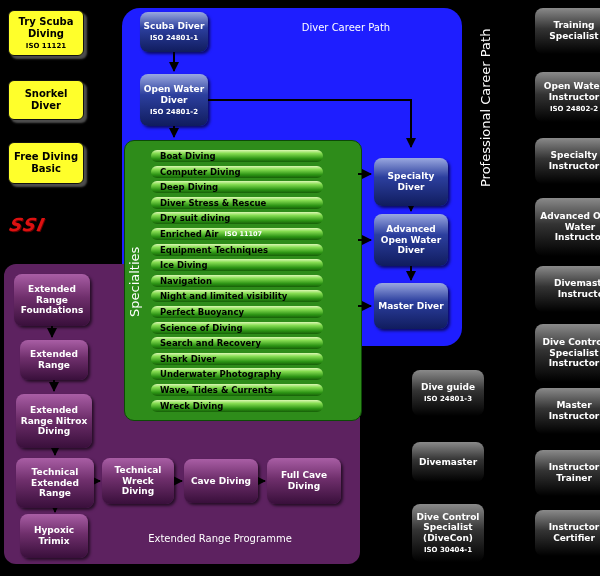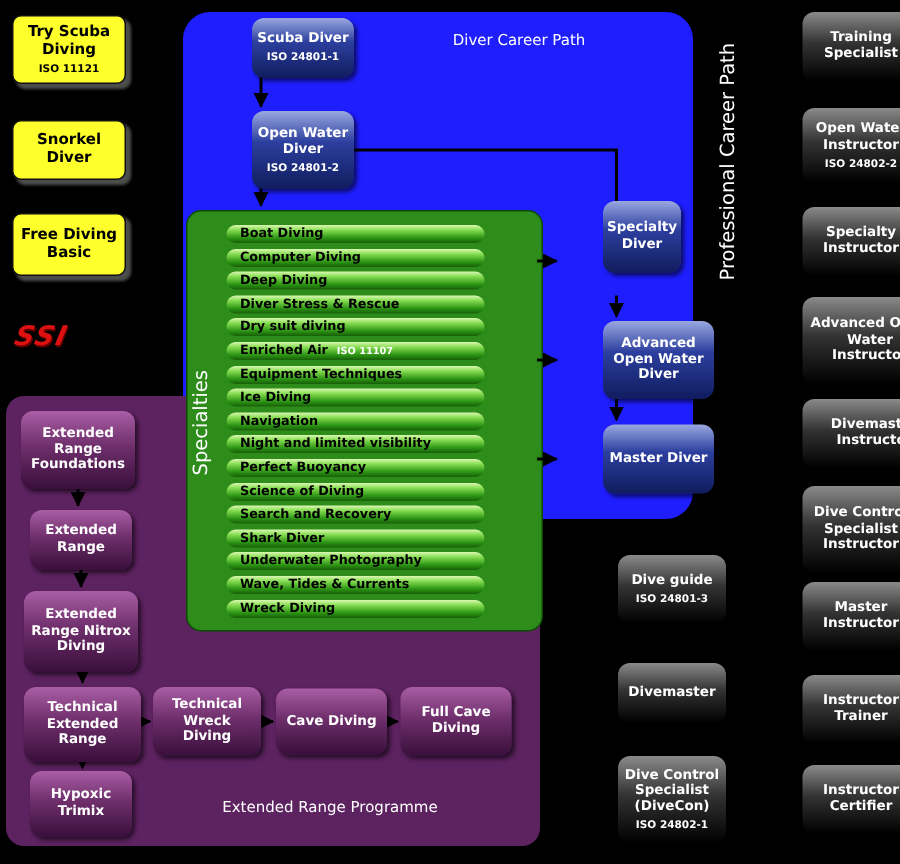--- a/index.html
+++ b/index.html
@@ -17,21 +17,21 @@
 
   
   .node { display:flex; flex-direction:column; align-items:center; justify-content:center;
           text-align:center; line-height:1.2; z-index:4; padding:19px 3px; }
   .node span { display:block; }
 
   .yellow { background:#ffff2b; color:#000; border:1px solid #111; border-radius:6px;
             box-shadow:3px 3px 2px rgba(140,140,140,.55); font-weight:bold; font-size:10px; }
   .blue-node { background:linear-gradient(to bottom,#9aa8e0 0%,#2c3f9e 40%,#101c5e 100%);
                color:#fff; font-weight:bold; font-size:9px; border-radius:8px;
-               box-shadow:2px 2px 3px rgba(0,0,0,.6);margin-left:28px; }
+               box-shadow:2px 2px 3px rgba(0,0,0,.6); }
   .purple-node { background:linear-gradient(to bottom,#a95ea5 0%,#6f2f6c 45%,#390f3b 100%);
                  color:#fff; font-weight:bold; font-size:9px; border-radius:8px;
                  box-shadow:2px 2px 3px rgba(0,0,0,.6); }
   .dark-node { background:linear-gradient(to bottom,#8a8a8a 0%,#333 45%,#000 100%);
                color:#fff; font-weight:bold; font-size:9px; border-radius:8px;
                box-shadow:0 0 0 1px #000;margin-left:24px; }
   .iso { font-size:7px; font-weight:bold; margin-top:2px; }
 
   .title { color:#fff; font-size:10px; text-align:center; z-index:5; }
 
@@ -158,21 +158,21 @@
   <div class="abs ssi-logo" style="left:10px;top:214px">SSI</div>
 
   <div class="node blue-node abs" style="left:140px;top:12px;width:68px;height:40px">
     <span>Scuba Diver</span>
     <span class="iso">ISO 24801-1</span>
   </div>
   <div class="node blue-node abs" style="left:140px;top:74px;width:68px;height:52px">
     <span>Open Water Diver</span>
     <span class="iso">ISO 24801-2</span>
   </div>
-  <div class="node blue-node abs" style="left:374px;top:134px;width:52px;height:48px">
+  <div class="node blue-node abs" style="left:374px;top:158px;width:74px;height:48px">
     <span>Specialty Diver</span>
   </div>
   <div class="node blue-node abs" style="left:374px;top:214px;width:74px;height:52px">
     <span>Advanced Open Water Diver</span>
   </div>
   <div class="node blue-node abs" style="left:374px;top:283px;width:74px;height:46px">
     <span>Master Diver</span>
   </div>
 
   <div class="node purple-node abs" style="left:14px;top:274px;width:76px;height:52px">
@@ -202,21 +202,21 @@
 
   <div class="node dark-node abs" style="left:388px;top:370px;width:72px;height:46px">
     <span>Dive guide</span>
     <span class="iso">ISO 24801-3</span>
   </div>
   <div class="node dark-node abs" style="left:388px;top:442px;width:72px;height:40px">
     <span>Divemaster</span>
   </div>
   <div class="node dark-node abs" style="left:388px;top:504px;width:72px;height:58px">
     <span>Dive Control Specialist (DiveCon)</span>
-    <span class="iso">ISO 24802-1</span>
+    <span class="iso">ISO 30404-1</span>
   </div>
 
   <div class="node dark-node abs" style="left:511px;top:8px;width:78px;height:46px">
     <span>Training Specialist</span>
   </div>
   <div class="node dark-node abs" style="left:511px;top:72px;width:78px;height:50px">
     <span>Open Water Instructor</span>
     <span class="iso">ISO 24802-2</span>
   </div>
   <div class="node dark-node abs" style="left:511px;top:138px;width:78px;height:46px">

